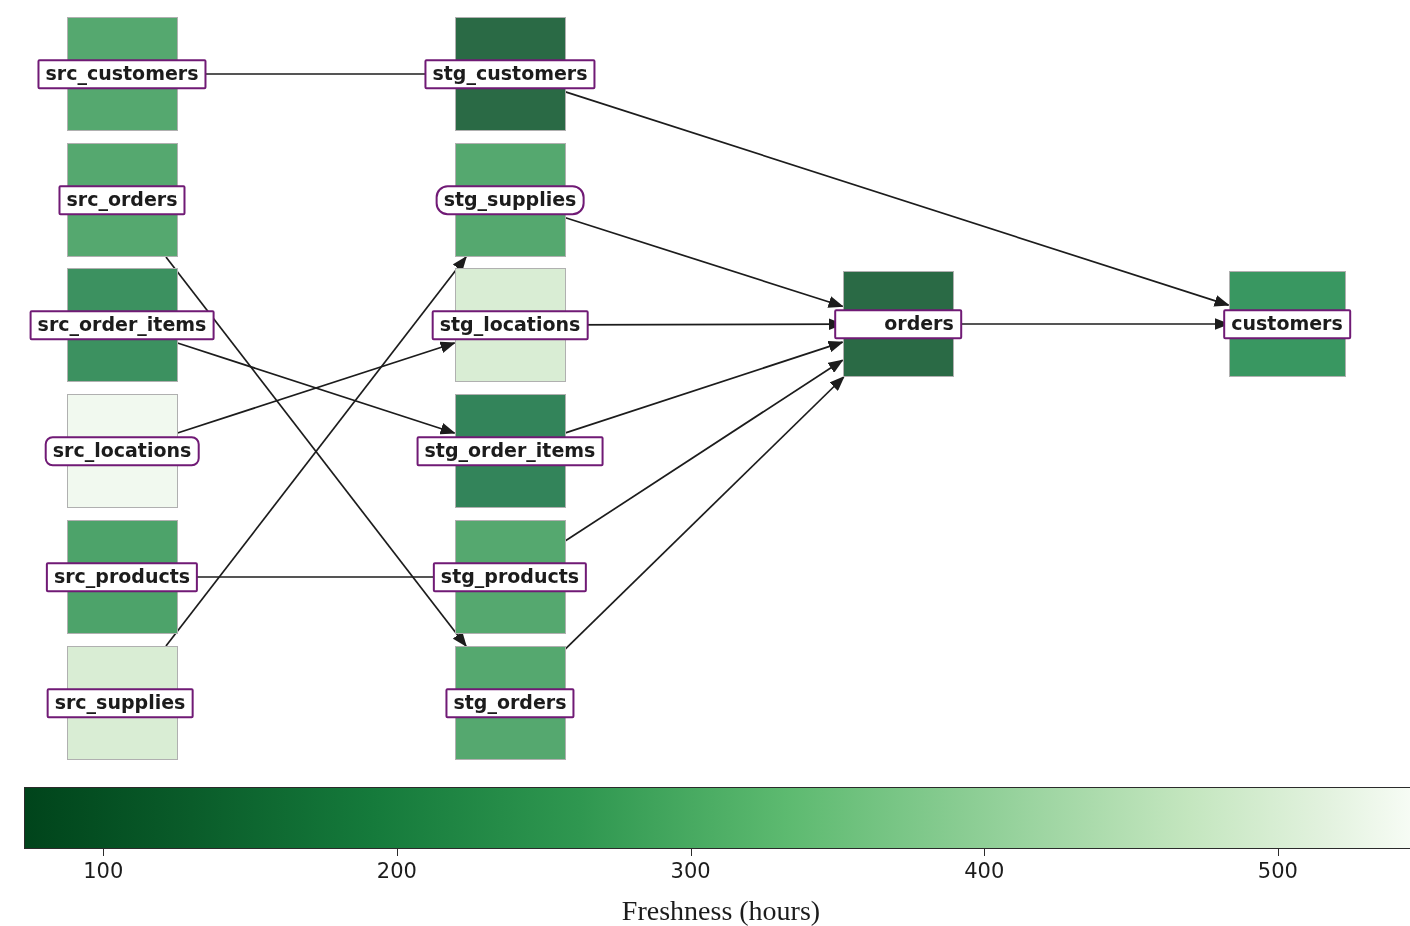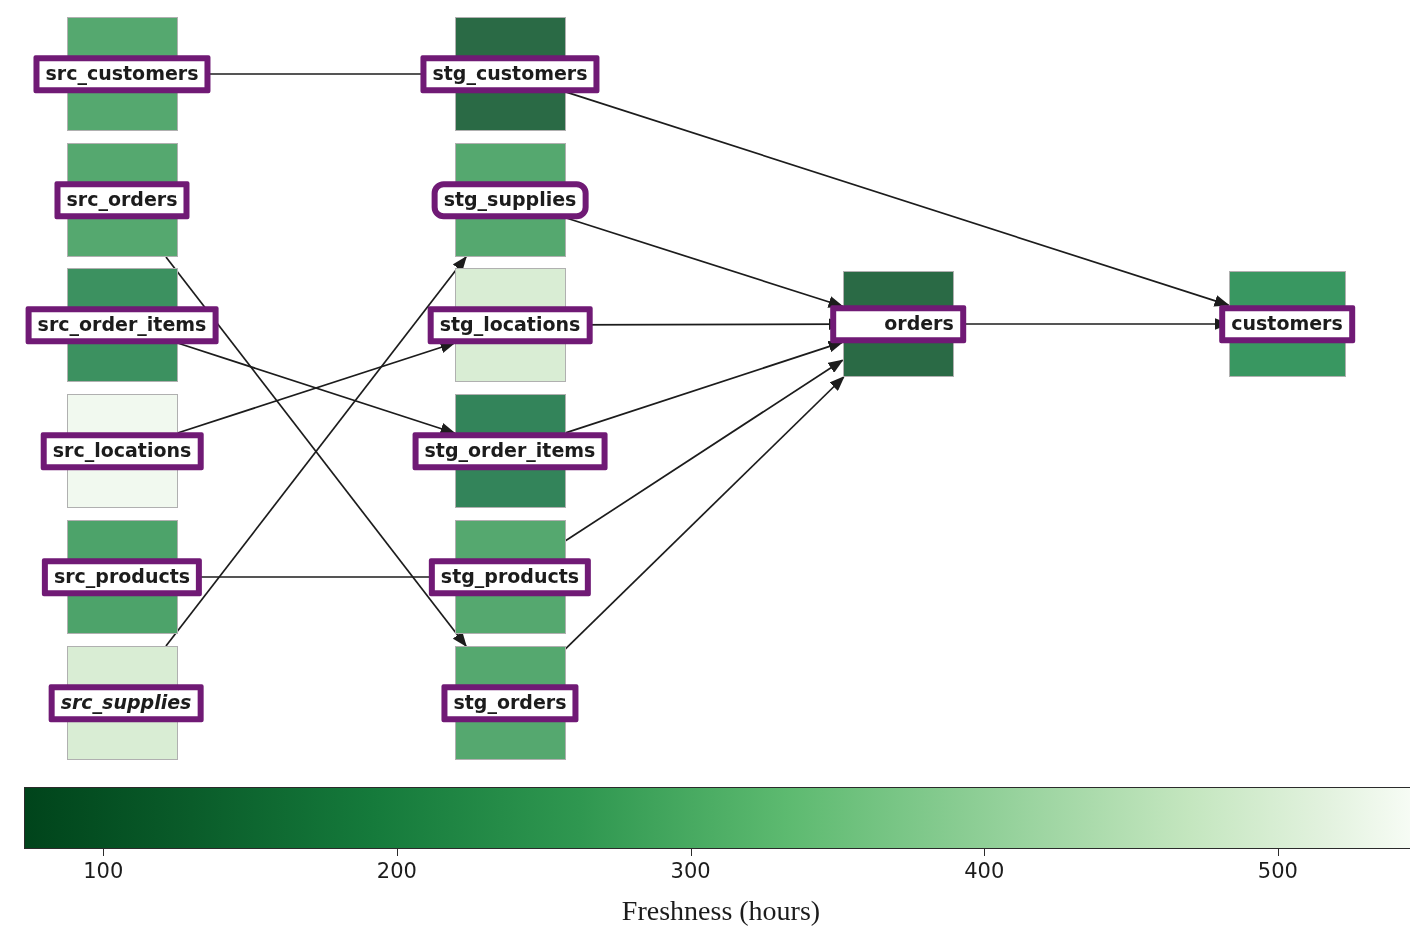--- a/index.html
+++ b/index.html
@@ -35,21 +35,21 @@
   .node {
     position: absolute;
     box-sizing: border-box;
     border: 1px solid #b0b0b0;
   }
   .node-label {
     position: absolute;
     box-sizing: border-box;
     transform: translate(-50%, -50%);
     background: #ffffff;
-    border: 6px solid #701a75;
+    border: 2px solid #701a75;
     border-radius: 2px;
     padding: 2px 6px 3px 6px;
     font-size: 19px;
     font-weight: bold;
     color: #1c1c1c;
     white-space: nowrap;
     line-height: 1.08;
     font-family: "DejaVu Sans", sans-serif;
   }
   #colorbar-wrap {
@@ -138,23 +138,23 @@
         <div class="node" style="left: 454.5px; top: 394px; width: 111px; height: 114px; background: rgb(51, 132, 90);"></div>
         <div class="node" style="left: 454.5px; top: 520px; width: 111px; height: 114px; background: rgb(85, 168, 111);"></div>
         <div class="node" style="left: 454.5px; top: 646px; width: 111px; height: 114px; background: rgb(85, 168, 111);"></div>
         <div class="node" style="left: 842.5px; top: 271px; width: 111px; height: 106px; background: rgb(42, 106, 69);"></div>
         <div class="node" style="left: 1228.5px; top: 271px; width: 117px; height: 106px; background: rgb(57, 151, 97);"></div>
       </div>
     <div id="labels-group">
         <div class="node-label" style="left: 122px; top: 74px;">src_customers</div>
         <div class="node-label" style="left: 122px; top: 200px;">src_orders</div>
         <div class="node-label" style="left: 122px; top: 325px;">src_order_items</div>
-        <div class="node-label" style="left: 122px; top: 451px;">src_locations</div>
+        <div class="node-label" style="left: 122px; top: 451px; border-radius: 8px;">src_locations</div>
         <div class="node-label" style="left: 122px; top: 577px;">src_products</div>
-        <div class="node-label" style="left: 126px; top: 703px; font-style: italic;">src_supplies</div>
+        <div class="node-label" style="left: 120px; top: 703px;">src_supplies</div>
         <div class="node-label" style="left: 510px; top: 74px;">stg_customers</div>
         <div class="node-label" style="left: 510px; top: 200px; border-radius: 12px;">stg_supplies</div>
         <div class="node-label" style="left: 510px; top: 325px;">stg_locations</div>
         <div class="node-label" style="left: 510px; top: 451px;">stg_order_items</div>
         <div class="node-label" style="left: 510px; top: 577px;">stg_products</div>
         <div class="node-label" style="left: 510px; top: 703px;">stg_orders</div>
         <div class="node-label" style="left: 898px; top: 324px; padding-left: 48px;">orders</div>
         <div class="node-label" style="left: 1287px; top: 324px;">customers</div>
       </div>
   </div>

